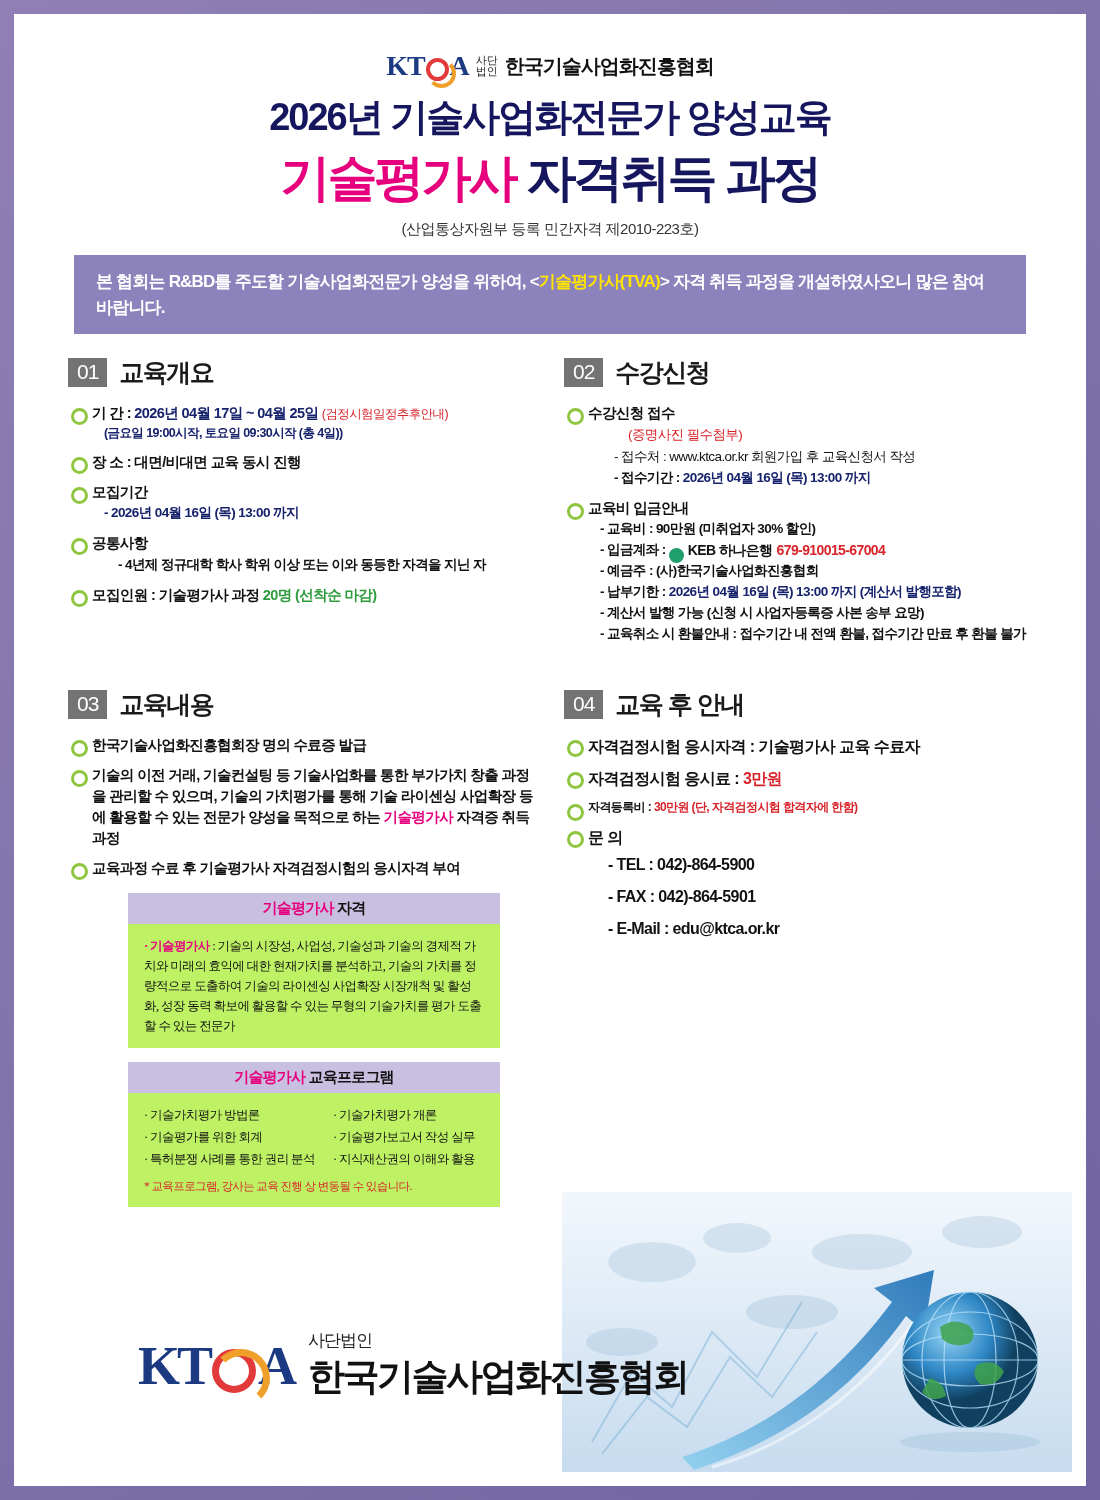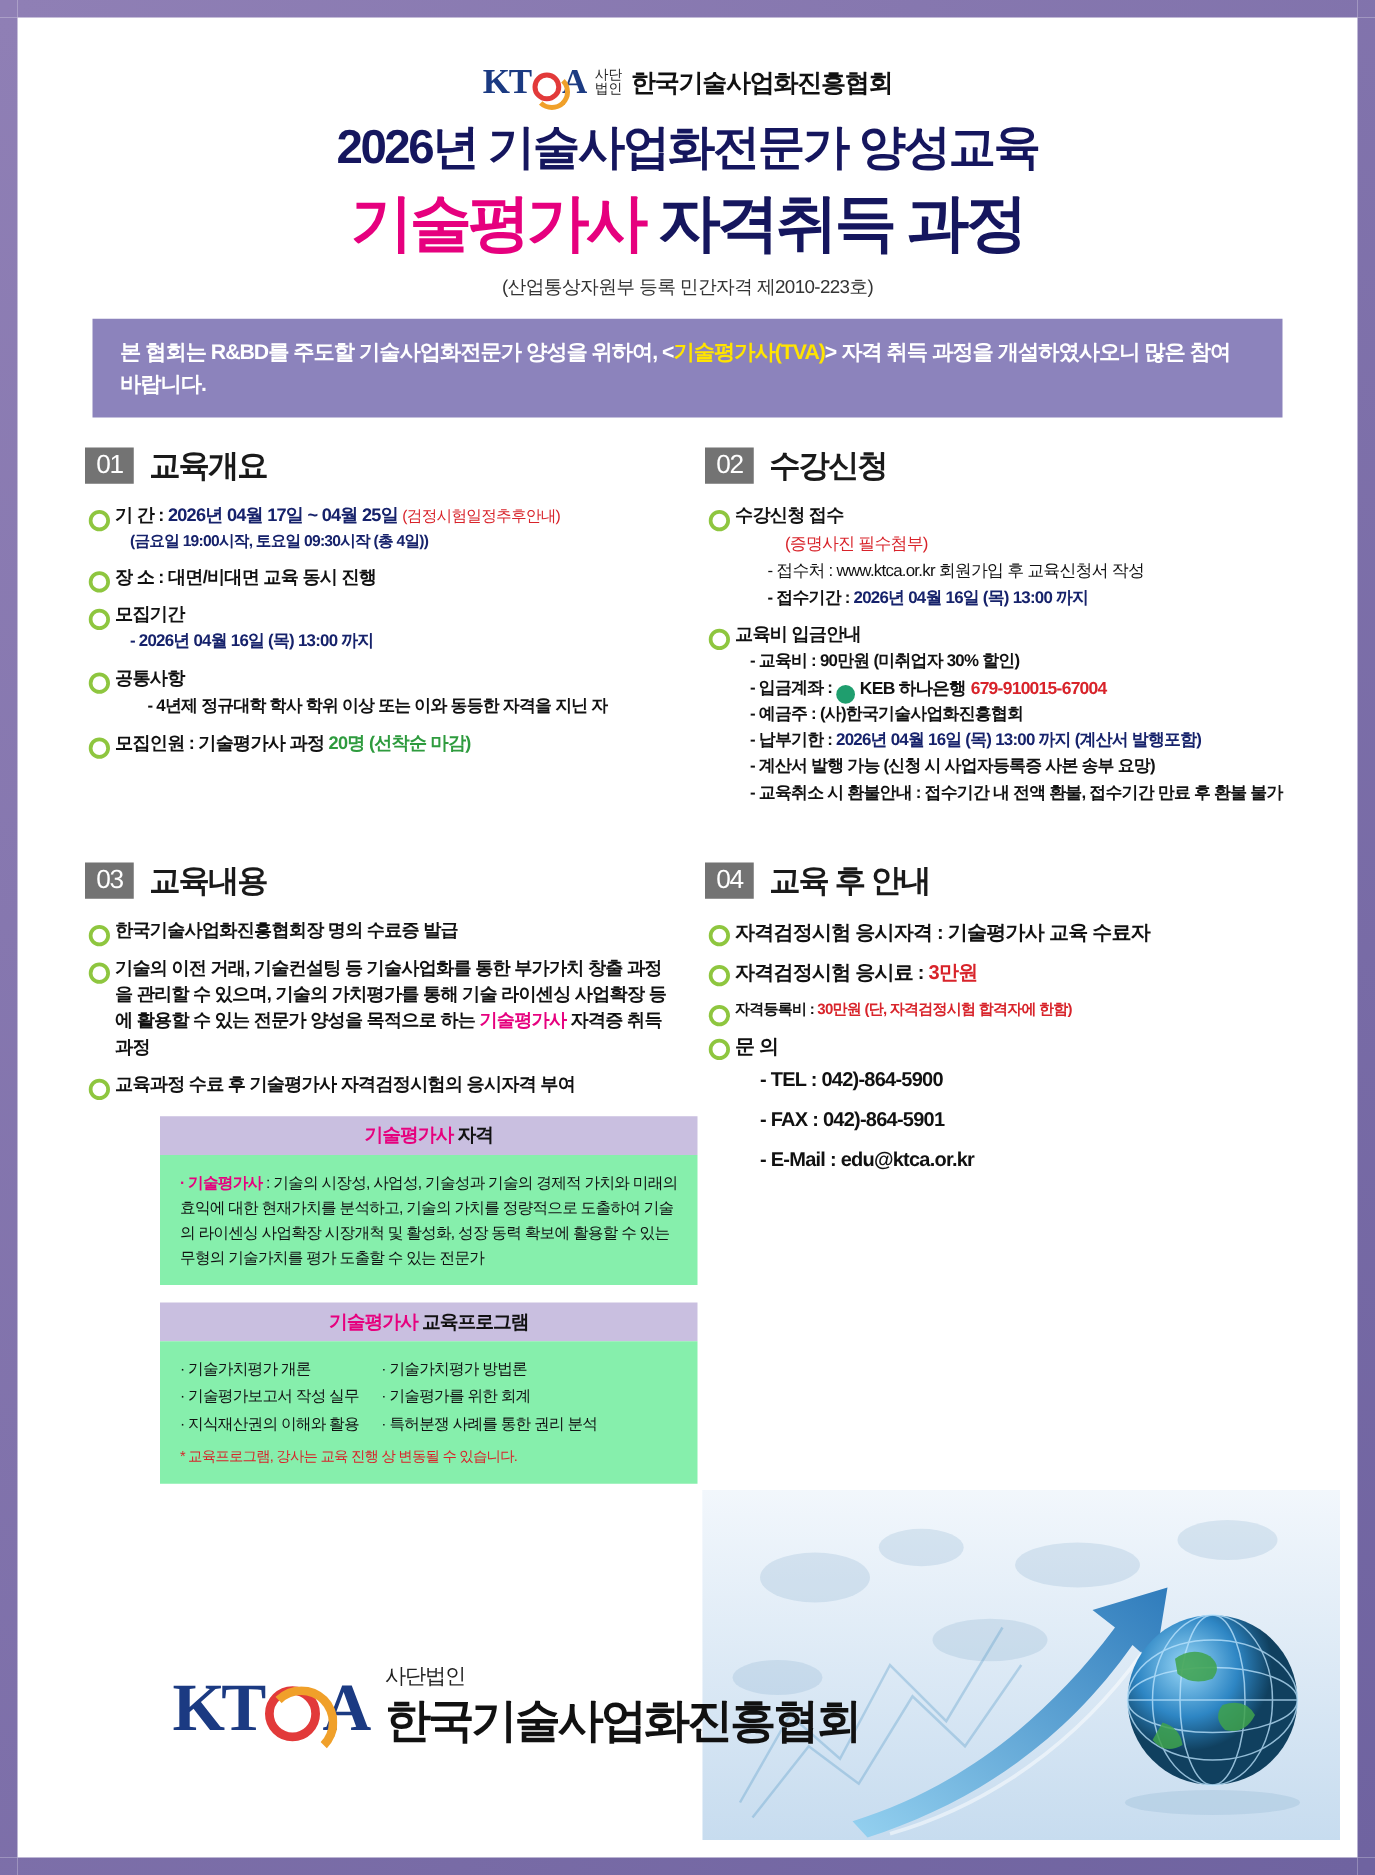--- a/index.html
+++ b/index.html
@@ -91,29 +91,29 @@
 
   .bank { display: inline-flex; align-items: flex-end; gap: 4px; vertical-align: middle; }
   .bank .logo {
     display: inline-block; width: 15px; height: 15px; border-radius: 50%;
     background: #1f9e6e; position: relative; top: 2px;
   }
   .bank .nm { font-weight: bold; color: #111; font-size: 14px; }
   .bank .acct { font-weight: bold; color: #d8232a; font-size: 14px; }
 
   
-  .pbox { margin: 14px 0 0 60px; width: 430px; }
+  .pbox { margin: 14px 0 0 60px; width: 372px; }
   .pbox-head {
     background: #c9bfe0; text-align: center; font-weight: bold; font-size: 15px;
     padding: 6px 0; letter-spacing: -0.8px; color: #111;
   }
   .pbox-head .pk { color: #e6007e; }
   .pbox-body {
-    background: #86efac; padding: 12px 16px; font-size: 12.5px; line-height: 1.6;
-    letter-spacing: -0.6px; color: #111;
+    background: #bef264; padding: 12px 16px; font-size: 12.5px; line-height: 1.6;
+    letter-spacing: -0.6px; color: #111; font-family: Liberation Serif, serif;
   }
   .prog-cols { display: flex; gap: 18px; }
   .prog-cols ul { list-style: none; margin: 0; padding: 0; }
   .prog-cols li { font-size: 12.5px; line-height: 1.75; letter-spacing: -0.6px; }
   .prog-note { color: #d8232a; font-size: 11.5px; margin-top: 6px; }
 
   
   .footer-logo { position: absolute; left: 110px; bottom: 70px; display: flex; align-items: center; gap: 14px; }
   .fl-ktca {
     font-size: 54px; font-weight: bold; color: #1b3a82; letter-spacing: -3px;
@@ -262,28 +262,28 @@
           </div>
         </div>
 
         <div class="pbox">
           <div class="pbox-head">
             <span class="pk">기술평가사</span><span> 교육프로그램</span>
           </div>
           <div class="pbox-body">
             <div class="prog-cols">
               <ul>
+                <li>· 기술가치평가 방법론</li>
+                <li>· 기술평가를 위한 회계</li>
+                <li>· 특허분쟁 사례를 통한 권리 분석</li>
+              </ul>
+              <ul>
                 <li>· 기술가치평가 개론</li>
                 <li>· 기술평가보고서 작성 실무</li>
                 <li>· 지식재산권의 이해와 활용</li>
-              </ul>
-              <ul>
-                <li>· 기술가치평가 방법론</li>
-                <li>· 기술평가를 위한 회계</li>
-                <li>· 특허분쟁 사례를 통한 권리 분석</li>
               </ul>
             </div>
             <div class="prog-note">* 교육프로그램, 강사는 교육 진행 상 변동될 수 있습니다.</div>
           </div>
         </div>
       </div>
 
       <div class="col right">
         <div class="sec-head">
           <span class="sec-num">04</span>

